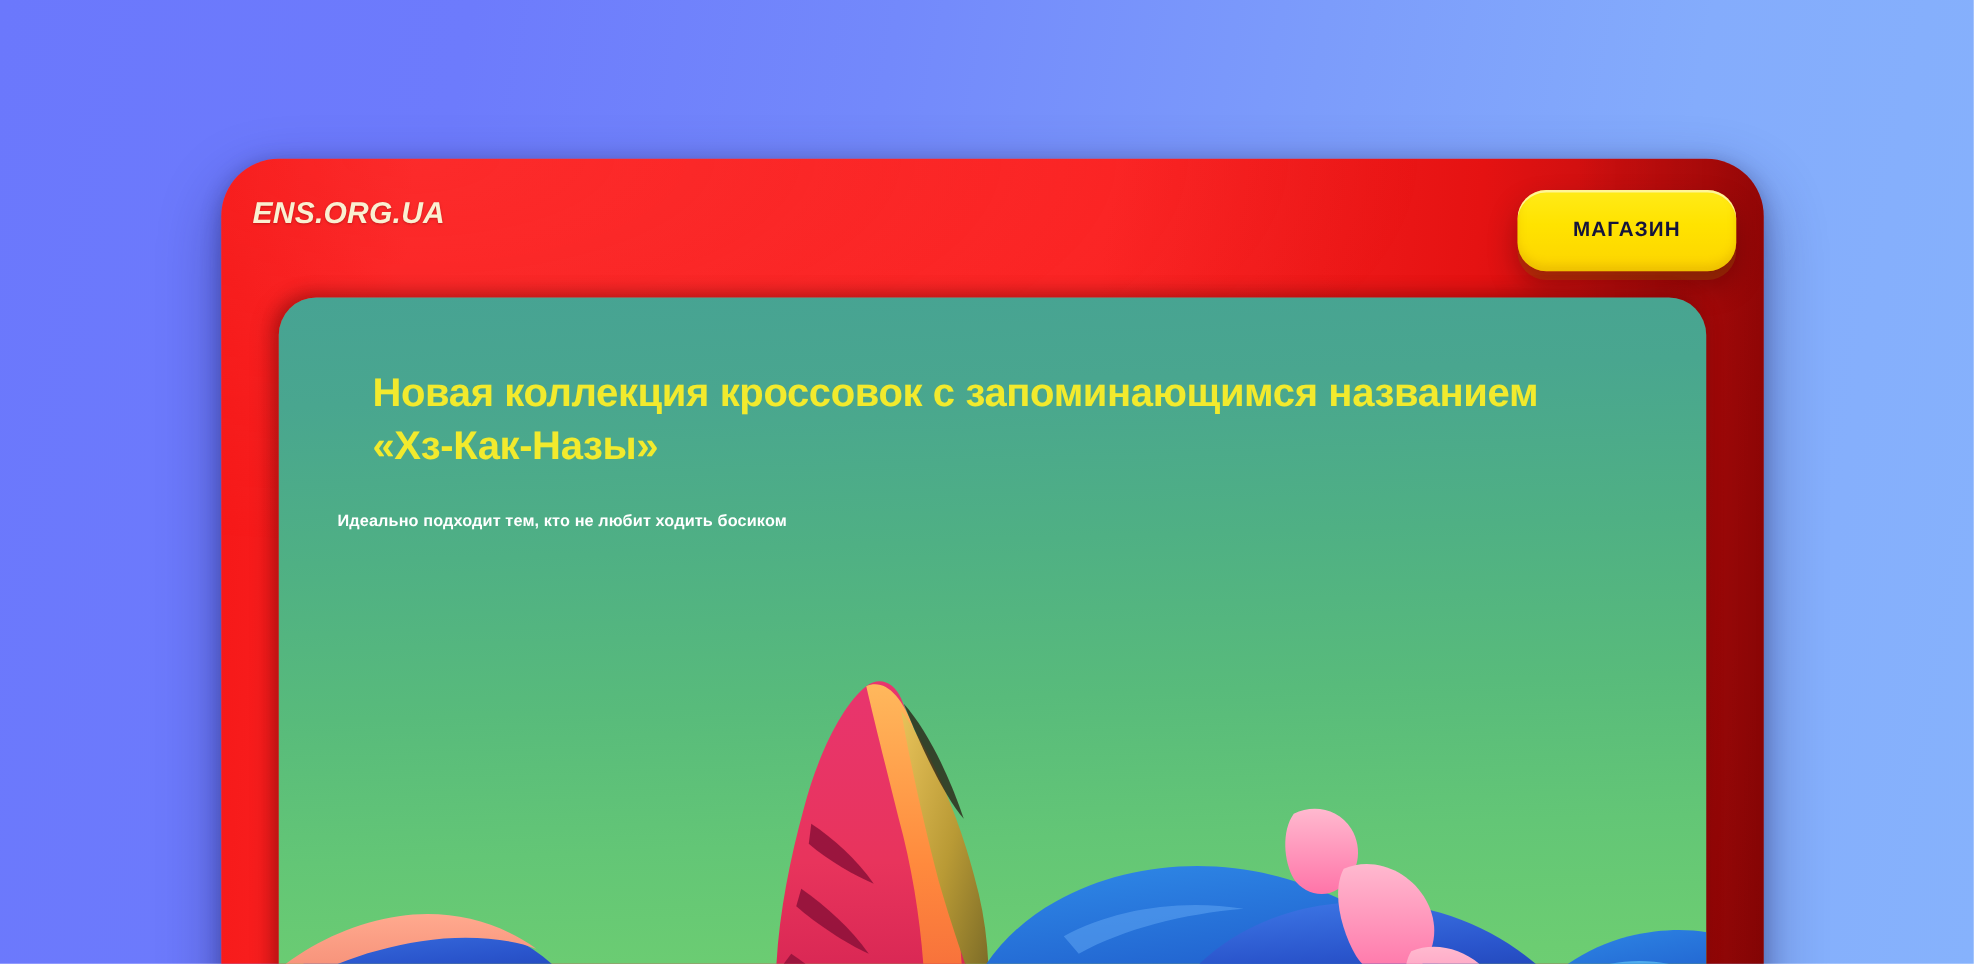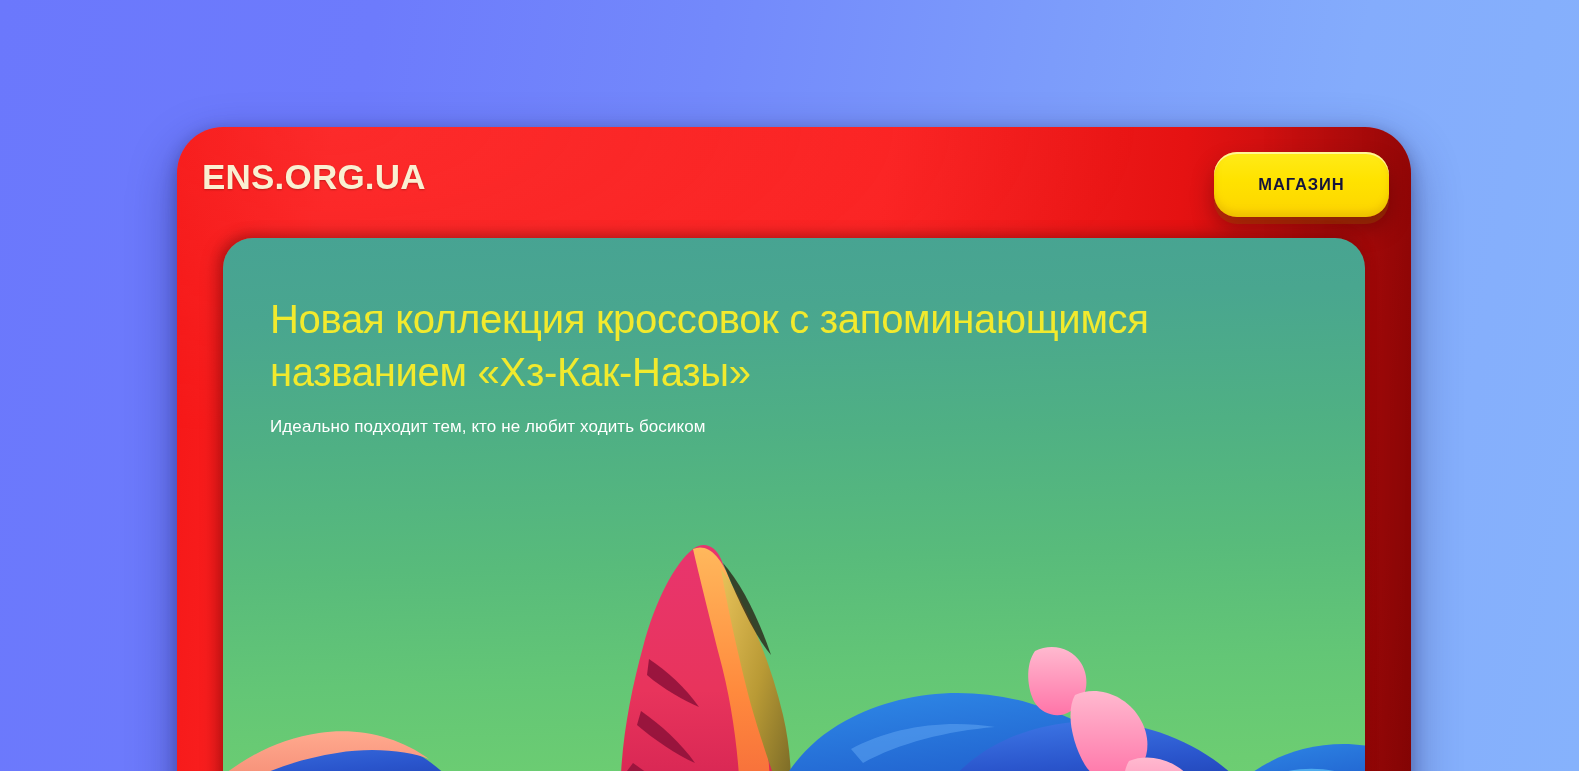--- a/index.html
+++ b/index.html
@@ -61,26 +61,27 @@
     left:0; top:0;
     width:100%;
     height:111px;
     z-index:4;
   }
 
   #logo{
     position:absolute;
     left:25px;
     top:30px;
-    font-size:35px;
+    font-size:24px;
     font-weight:700;
     letter-spacing:.2px;
     color:#faf0d2;
     text-shadow:0 1px 2px rgba(90,0,0,.35);
     white-space:nowrap;
+    font-style:italic;
   }
 
   
   #shop-button{
     position:absolute;
     left:1019px;
     top:25px;
     width:175px;
     height:65px;
     border:none;
@@ -127,32 +128,33 @@
 
   #hero-copy{
     position:absolute;
     left:47px;
     top:55px;
     width:990px;
     z-index:3;
   }
 
   #hero-title{
-    font-size:40px;
+    font-size:32px;
     line-height:1.32;
-    font-weight:400;
+    font-weight:700;
     color:#f2ea2d;
     letter-spacing:-.3px;
     white-space:pre-line;
+    margin-left:28px;
   }
 
   #hero-subtitle{
-    margin-top:18px;
-    font-size:17px;
-    font-weight:400;
+    margin-top:32px;
+    font-size:13px;
+    font-weight:700;
     color:#ffffff;
     letter-spacing:.1px;
   }
 
   
   #sneaker-image{
     position:absolute;
     left:0;
     bottom:-8px;
     width:100%;

